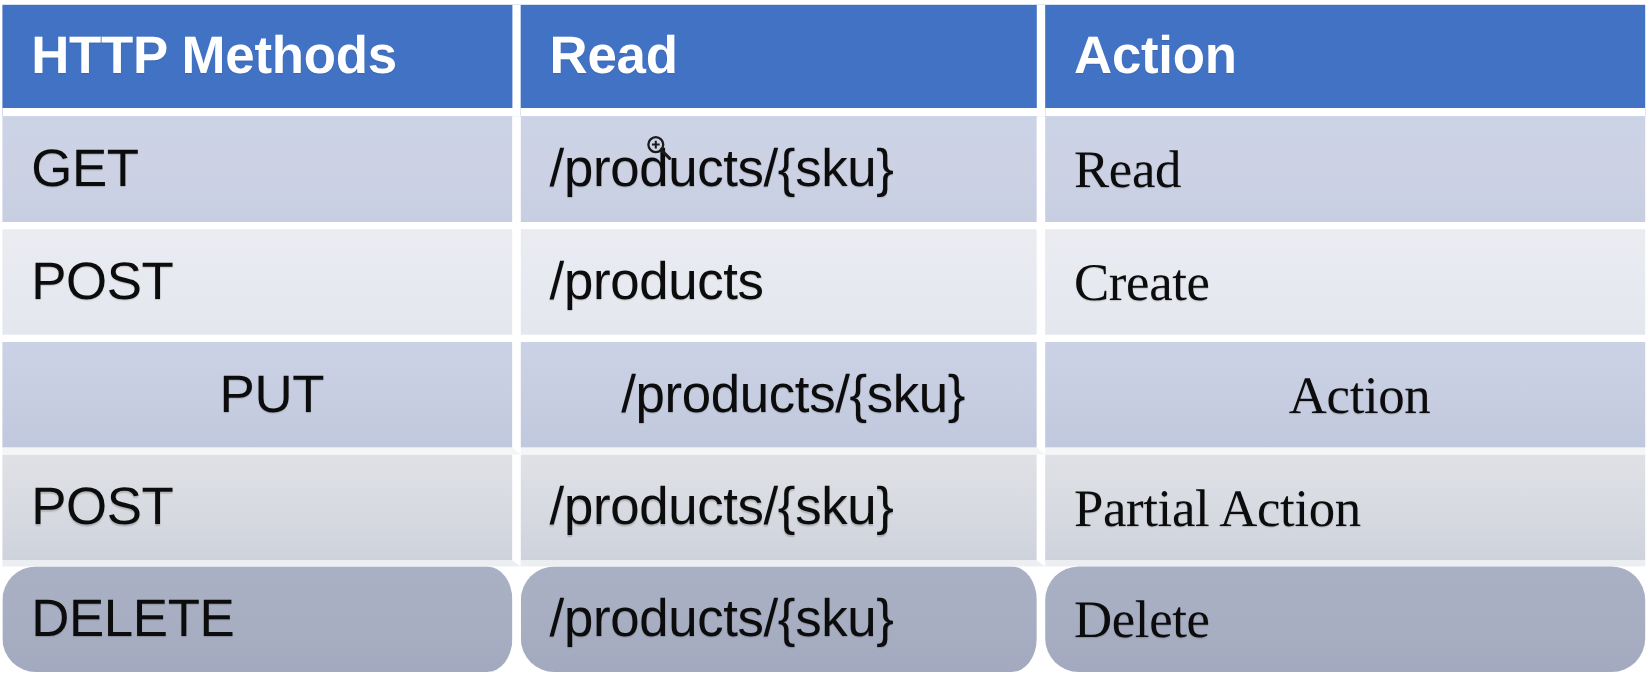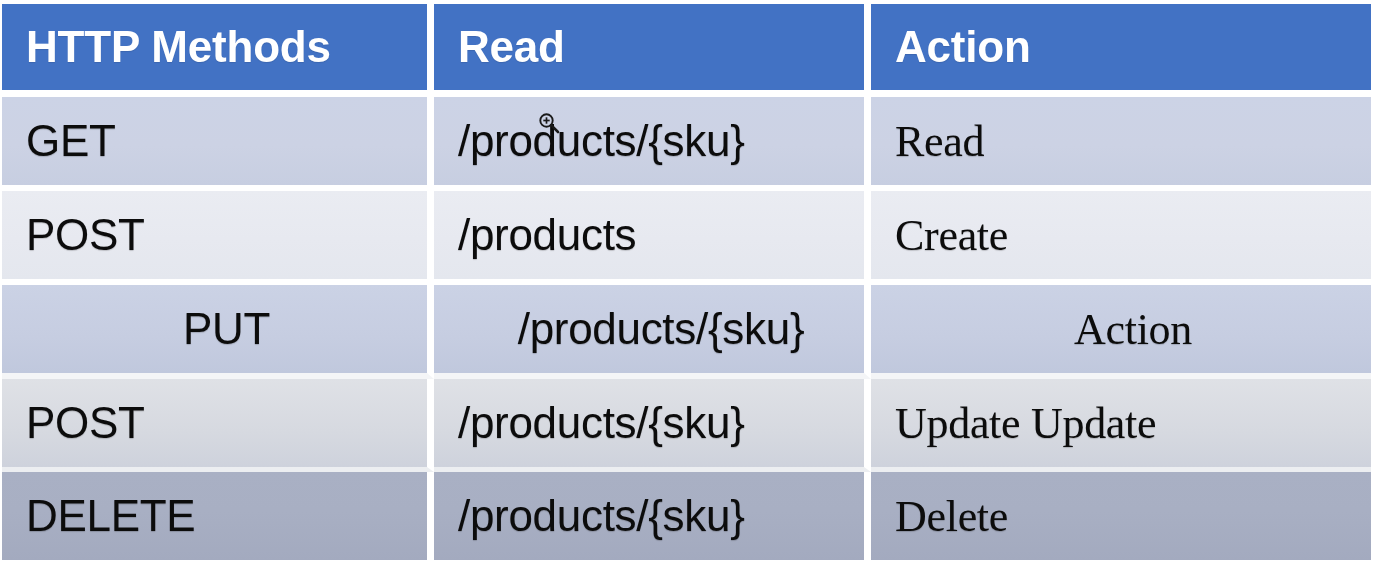--- a/index.html
+++ b/index.html
@@ -91,20 +91,21 @@
     border-bottom: 6px solid #f4f5f7;
     text-align: center;
   }
   .api-table tbody tr.band-d td {
     background: linear-gradient(to bottom, #dfe1e6 0%, #d6d9e0 60%, #ced2dc 100%);
     border-bottom: 5px solid #eceef1;
   }
   .api-table tbody tr.band-e td {
     background: linear-gradient(to bottom, #a9b0c4 0%, #a8afc3 45%, #a3aabf 100%);
     border-bottom: none;
+    border-radius: 28px;
   }
 
   
   .cursor-zoom {
     position: absolute;
     left: 538px;
     top: 112px;
     width: 22px;
     height: 22px;
     pointer-events: none;
@@ -142,21 +143,21 @@
         <td>Create</td>
       </tr>
       <tr class="band-c">
         <td>PUT</td>
         <td>/products/{sku}</td>
         <td>Action</td>
       </tr>
       <tr class="band-d">
         <td>POST</td>
         <td>/products/{sku}</td>
-        <td>Update Update</td>
+        <td>Partial Action</td>
       </tr>
       <tr class="band-e">
         <td>DELETE</td>
         <td>/products/{sku}</td>
         <td>Delete</td>
       </tr>
     </tbody>
   </table>
 
   <span class="cursor-zoom" style="left: 538px; top: 112px;">

